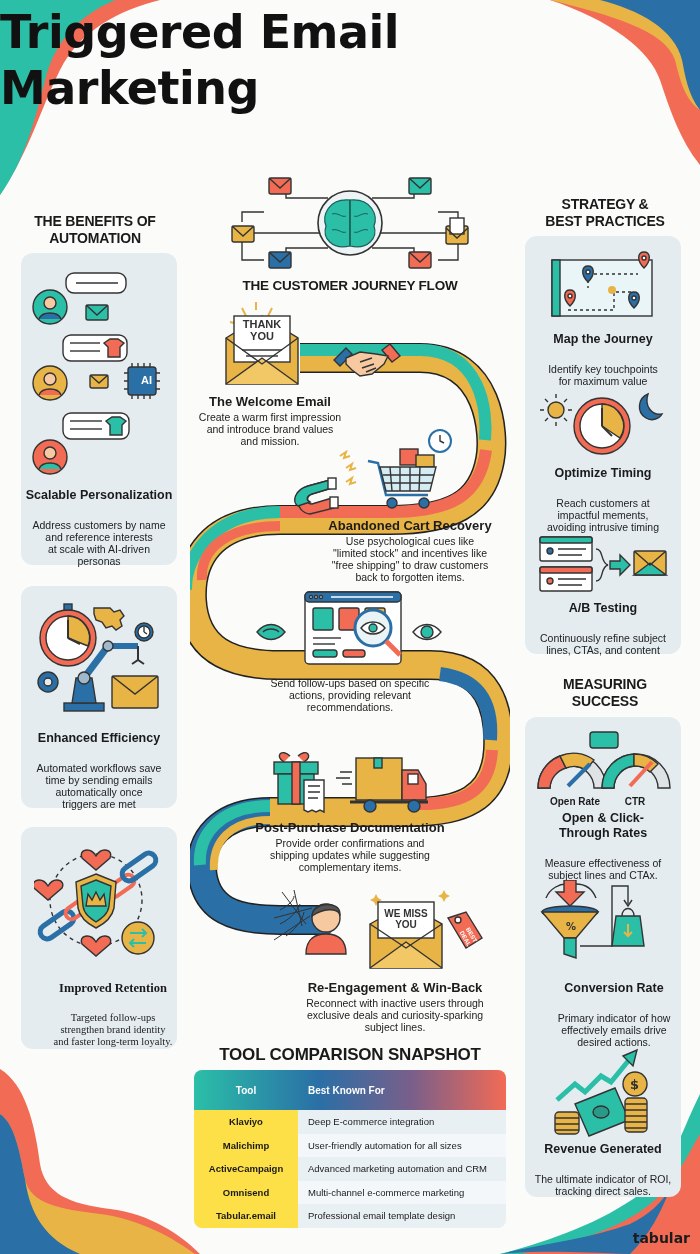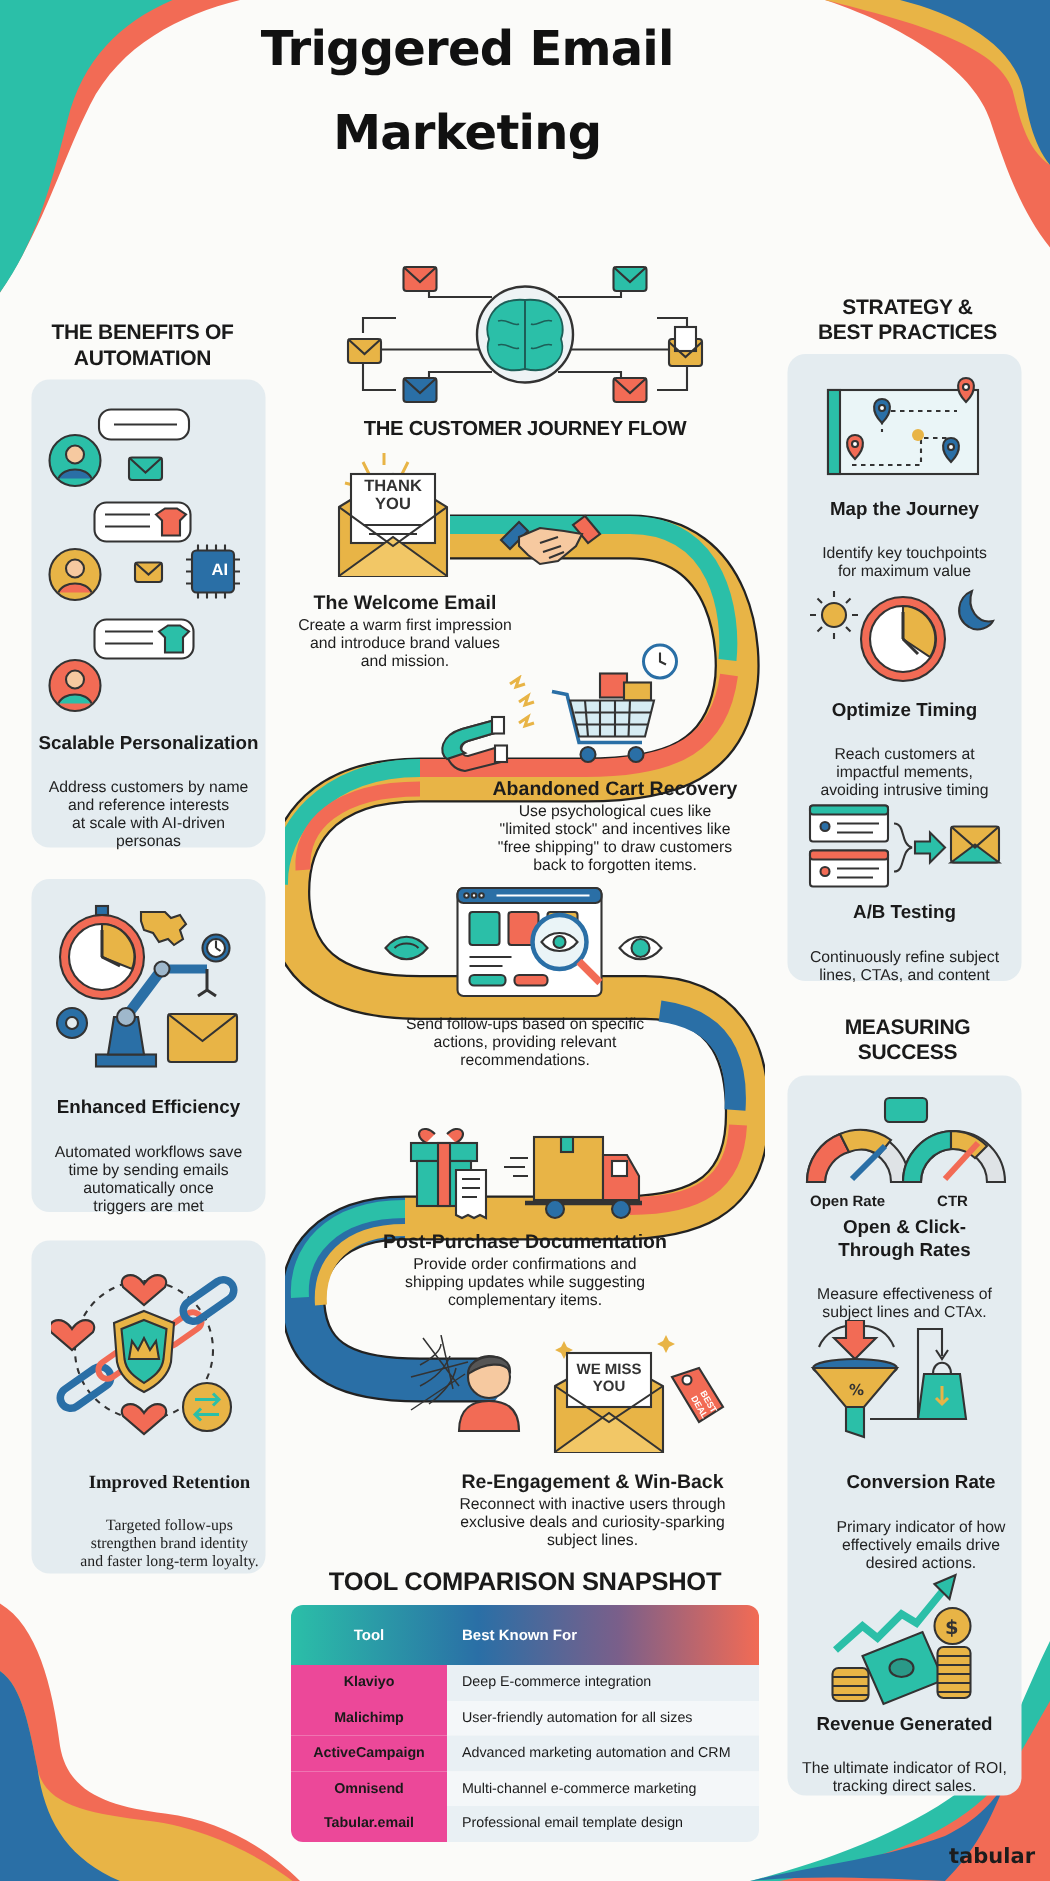--- a/index.html
+++ b/index.html
@@ -1,36 +1,36 @@
 <!DOCTYPE html>
 <html><head>
 <meta charset="utf-8">
 <style>
   * { box-sizing: border-box; margin: 0; padding: 0; }
   html, body { width: 700px; height: 1254px; overflow: hidden; }
   body { background: #fbfbf9; font-family: "Liberation Sans", sans-serif; color: #1c1c1c; position: relative; }
   .abs { position: absolute; }
   .blob { position: absolute; }
-  h1.title { position: absolute; left: 0; width: 623px; top: 4px; text-align: center; font-family: "DejaVu Sans", sans-serif; font-weight: bold; font-size: 32px; line-height: 56px; letter-spacing: -0.5px; color: #111; }
+  h1.title { position: absolute; left: 0; width: 623px; top: 4px; font-family: "DejaVu Sans", sans-serif; font-weight: bold; font-size: 46px; line-height: 56px; letter-spacing: -0.5px; color: #111; }
   .sec-head { position: absolute; text-align: center; font-weight: bold; font-size: 14px; line-height: 17px; color: #1a1a1a; letter-spacing: -0.2px; }
   .card { position: absolute; background: #e4ecf0; border-radius: 12px; }
   .item { position: absolute; text-align: center; }
   .item .t { font-weight: bold; font-size: 12.5px; line-height: 15px; color: #1a1a1a; }
   .item .d { font-size: 10.5px; line-height: 12px; color: #222; margin-top: 16px; }
   .jitem { position: absolute; text-align: center; }
   .jitem .t { font-weight: bold; font-size: 13px; line-height: 16px; }
   .jitem .d { font-size: 10.5px; line-height: 12px; margin-top: 1px; }
   table.tools { position: absolute; left: 194px; top: 1070px; width: 312px; border-collapse: collapse; font-size: 9.5px; border-radius: 8px; overflow: hidden; }
   table.tools th { height: 40px; color: #fff; font-weight: bold; font-size: 10px; text-align: left; padding-left: 10px; }
   table.tools th.c1 { text-align: center; padding-left: 0; width: 104px; }
   table.tools td { height: 23.5px; padding-left: 10px; color: #1a1a1a; }
   table.tools td.c1 { text-align: center; font-weight: bold; padding-left: 0; background: #d6e2ea; }
   table.tools tr:nth-child(odd) td { background: #e9f0f4; }
   table.tools tr:nth-child(even) td { background: #f4f7f9; }
-  table.tools tr td.c1 { background: #ec4899; }
+  table.tools tr td.c1 { background: #fde047; }
   .thead-row { background: linear-gradient(90deg, #2bbfa8 0%, #2a6fa6 40%, #7a5f8a 70%, #f26b55 100%); }
   .logo { position: absolute; right: 10px; top: 1230px; font-weight: bold; font-size: 14px; color: #1c1c1c; font-family: "DejaVu Sans", sans-serif; }
 </style>
 </head>
 <body>
 
 <svg class="blob" style="left:0;top:0" width="200" height="200" viewBox="0 0 200 200">
   <path d="M0,0 L160,0 C120,10 80,30 60,70 C40,110 30,150 0,195 Z" fill="#f26b55"></path>
   <path d="M0,0 L115,0 C80,15 55,40 45,80 C35,120 25,160 0,195 Z" fill="#2bbfa8"></path>
 </svg>
@@ -508,21 +508,21 @@
     <path d="M4,60 A34,34 0 0,1 72,60 L60,60 A22,22 0 0,0 16,60 Z" fill="#dfe3e6"></path>
     <path d="M4,60 A34,34 0 0,1 26,28 L32,40 A22,22 0 0,0 16,60 Z" fill="#f26b55"></path>
     <path d="M26,28 A34,34 0 0,1 60,32 L52,42 A22,22 0 0,0 32,40 Z" fill="#e8b446"></path>
     <path d="M34,58 L56,36" stroke="#2a6fa6" stroke-width="4"></path>
     <path d="M68,60 A34,34 0 0,1 136,60 L124,60 A22,22 0 0,0 80,60 Z" fill="#dfe3e6"></path>
     <path d="M68,60 A34,34 0 0,1 100,26 L100,38 A22,22 0 0,0 80,60 Z" fill="#2bbfa8"></path>
     <path d="M100,26 A34,34 0 0,1 124,36 L116,44 A22,22 0 0,0 100,38 Z" fill="#e8b446"></path>
     <path d="M96,58 L118,34" stroke="#f26b55" stroke-width="4"></path>
   </g>
 </svg>
-<div class="abs" style="left:540px;top:796px;width:60px;text-align:left;font-size:10px;font-weight:bold;">Open Rate</div>
+<div class="abs" style="left:540px;top:796px;width:60px;text-align:right;font-size:10px;font-weight:bold;">Open Rate</div>
 <div class="abs" style="left:610px;top:796px;width:50px;text-align:center;font-size:10px;font-weight:bold;">CTR</div>
 <div class="item" style="left:525px;top:811px;width:156px;">
   <div class="t">
     <div>Open &amp; Click-</div>
     <div>Through Rates</div>
   </div>
   <div class="d">
     <div>Measure effectiveness of</div>
     <div>subject lines and CTAx.</div>
   </div>

